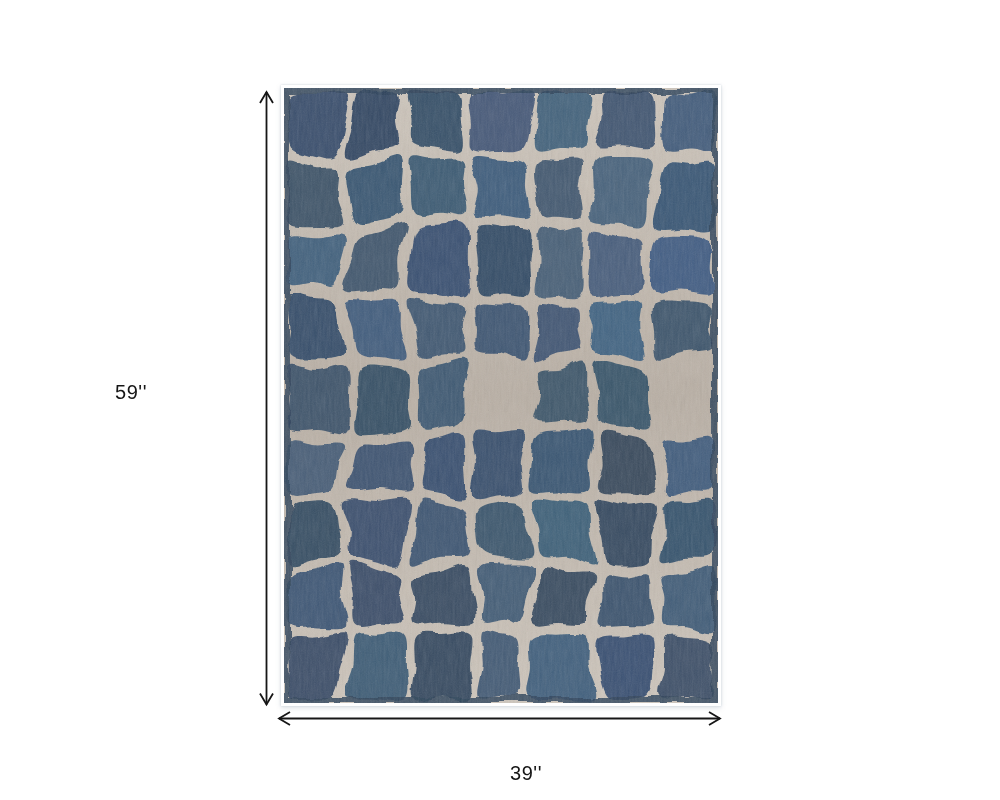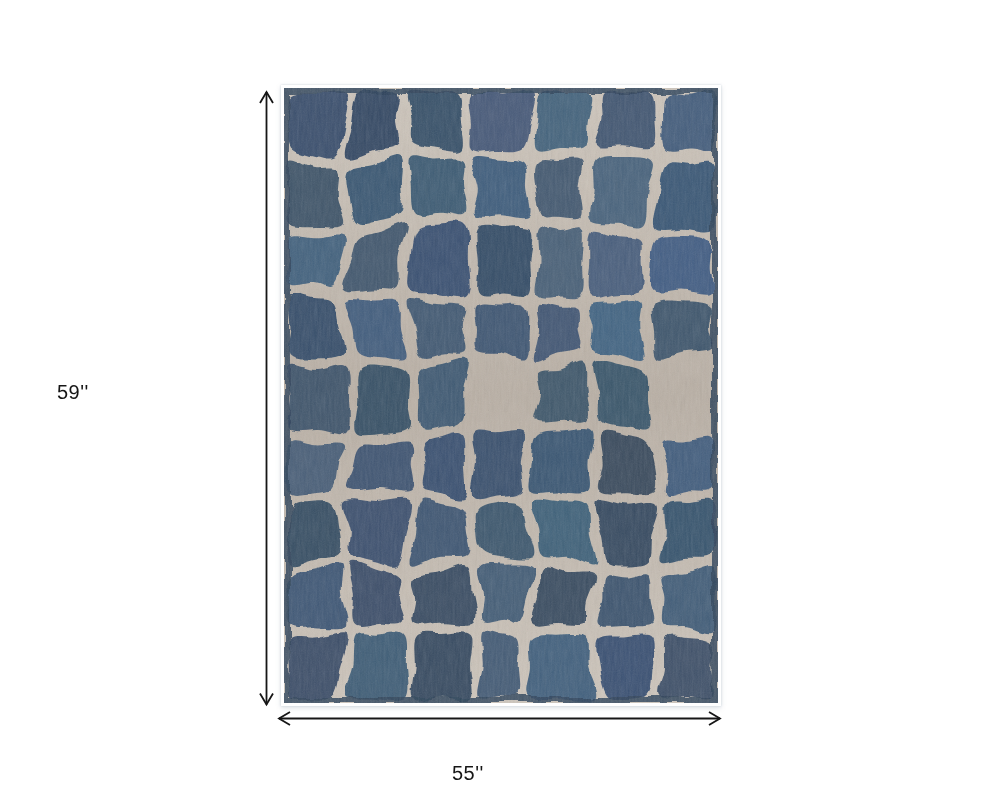--- a/index.html
+++ b/index.html
@@ -11,21 +11,21 @@
   .rug{
     position:absolute;left:281px;top:85px;width:440px;height:621px;
     background:#ffffff;padding:3px;box-sizing:border-box;
     box-shadow:0 0 2px #ccd6de, 0 2px 5px rgba(140,155,170,.30);
   }
   .rug svg{display:block;width:434px;height:615px;}
   .overlay{position:absolute;left:0;top:0;width:1000px;height:800px;pointer-events:none;}
   .arrow-stroke{stroke:var(--arrow-color,#161616);fill:none;stroke-width:1.8;}
   .dim-label{
     position:absolute;color:var(--arrow-color,#161616);
-    font-size:20px;line-height:22px;text-align:left;width:90px;
+    font-size:20px;line-height:22px;text-align:right;width:90px;
     letter-spacing:0.5px;
   }
   .label-height{left:57px;top:381px;}
   .label-width{left:452px;top:762px;}
 </style>
 </head>
 <body>
 
 <div class="stage">
 
@@ -124,15 +124,15 @@
     <defs>
       <marker id="ah" viewBox="0 0 16 18" refX="13.5" refY="9" markerWidth="16" markerHeight="18" orient="auto-start-reverse" markerUnits="userSpaceOnUse">
         <path d="M2.5 2.5 L13.5 9 L2.5 15.5" class="arrow-stroke" stroke-width="2"></path>
       </marker>
     </defs>
     <line class="arrow-stroke" x1="266.5" y1="92" x2="266.5" y2="704.5" marker-start="url(#ah)" marker-end="url(#ah)"></line>
     <line class="arrow-stroke" x1="279" y1="718.5" x2="720" y2="718.5" marker-start="url(#ah)" marker-end="url(#ah)"></line>
   </svg>
 
   <div class="dim-label label-height">59''</div>
-  <div class="dim-label label-width">55''</div>
+  <div class="dim-label label-width">39''</div>
 
 </div>
 
 </body></html>

